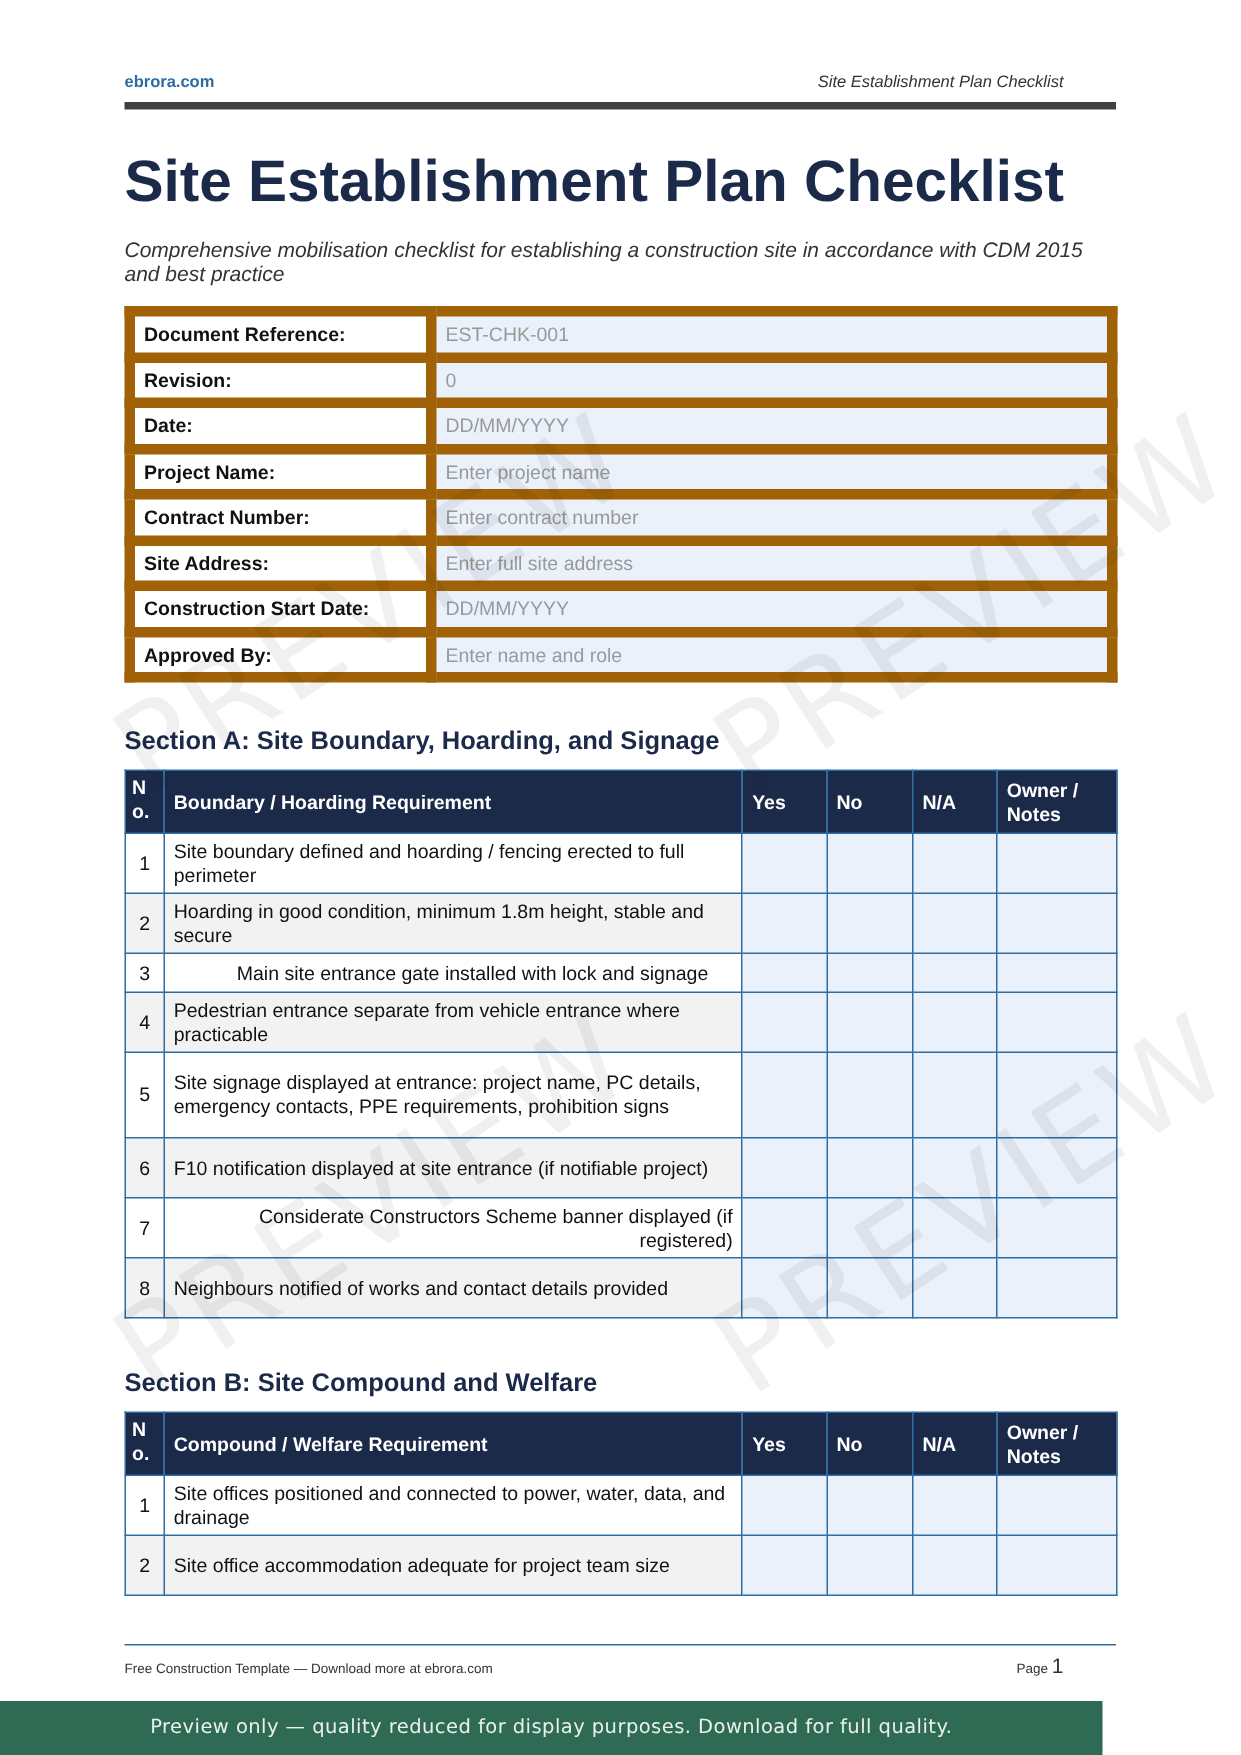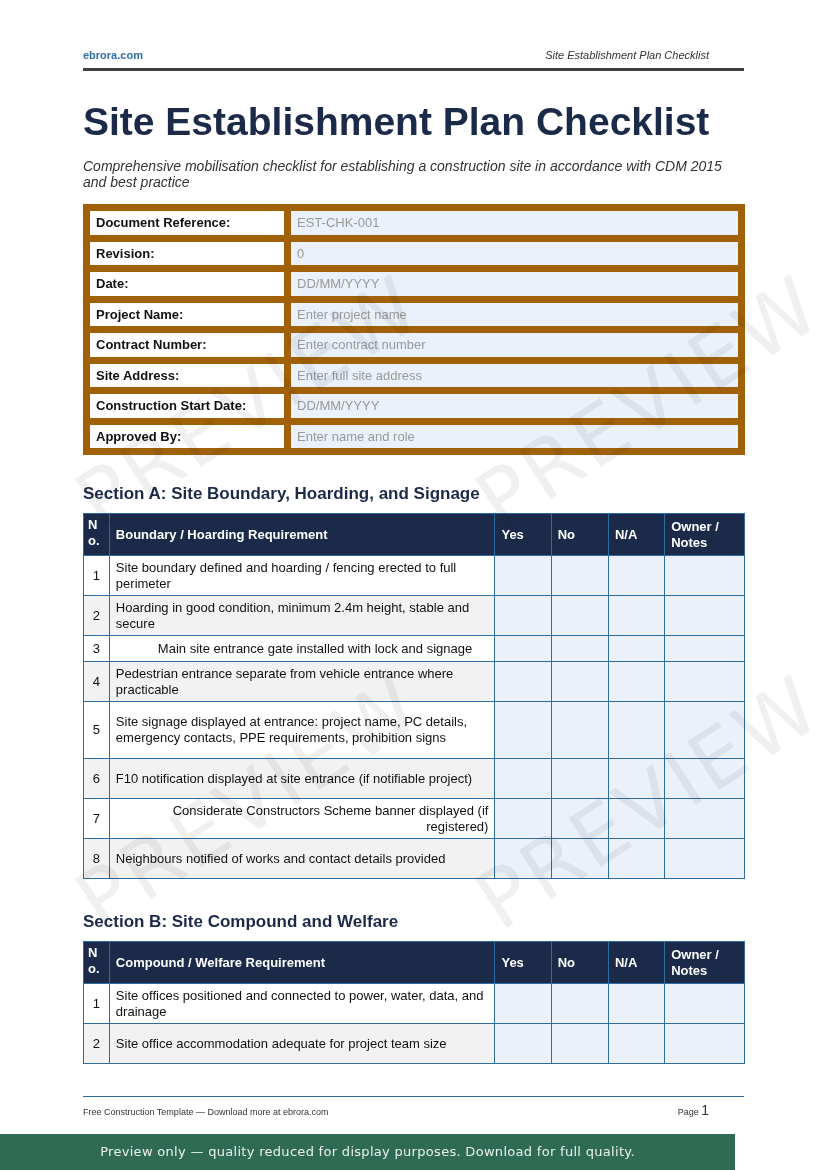--- a/index.html
+++ b/index.html
@@ -3,21 +3,21 @@
 <meta charset="utf-8">
 <style>
   html, body { margin: 0; padding: 0; }
   body {
     width: 827px; height: 1170px; position: relative; overflow: hidden;
     background: #ffffff; font-family: "Liberation Sans", sans-serif; color: #111;
   }
   .page { position: absolute; left: 83px; top: 0; width: 661px; }
   .running-header {
     position: absolute; top: 48px; left: 0; width: 661px; height: 20px;
-    border-bottom: 3px solid #404040;
+    border-bottom: 5px solid #404040;
   }
   .brand { position: absolute; left: 0; top: 1px; font-size: 11px; font-weight: bold; color: #2e6da4; }
   .header-title { position: absolute; right: 35px; top: 1px; font-size: 11px; font-style: italic; color: #333; }
   .doc-title {
     position: absolute; top: 100px; left: 0; margin: 0;
     font-size: 39px; font-weight: bold; color: #1c2a4a; letter-spacing: 0px; white-space: nowrap;
   }
   .subtitle {
     position: absolute; top: 158px; left: 0; width: 661px;
     font-size: 14px; font-style: italic; color: #333; line-height: 16px;
@@ -138,21 +138,21 @@
         <tr class="odd">
           <td class="num" style="height: 35px;">1</td>
           <td class="req" style="height: 35px;">Site boundary defined and hoarding / fencing erected to full perimeter</td>
           <td class="box" style="height: 35px;"></td>
           <td class="box" style="height: 35px;"></td>
           <td class="box" style="height: 35px;"></td>
           <td class="box" style="height: 35px;"></td>
         </tr>
         <tr class="even">
           <td class="num" style="height: 35px;">2</td>
-          <td class="req" style="height: 35px;">Hoarding in good condition, minimum 2.4m height, stable and secure</td>
+          <td class="req" style="height: 35px;">Hoarding in good condition, minimum 1.8m height, stable and secure</td>
           <td class="box" style="height: 35px;"></td>
           <td class="box" style="height: 35px;"></td>
           <td class="box" style="height: 35px;"></td>
           <td class="box" style="height: 35px;"></td>
         </tr>
         <tr class="odd">
           <td class="num" style="height: 21px;">3</td>
           <td class="req" style="height: 21px; padding-left: 48px;">Main site entrance gate installed with lock and signage</td>
           <td class="box" style="height: 21px;"></td>
           <td class="box" style="height: 21px;"></td>

